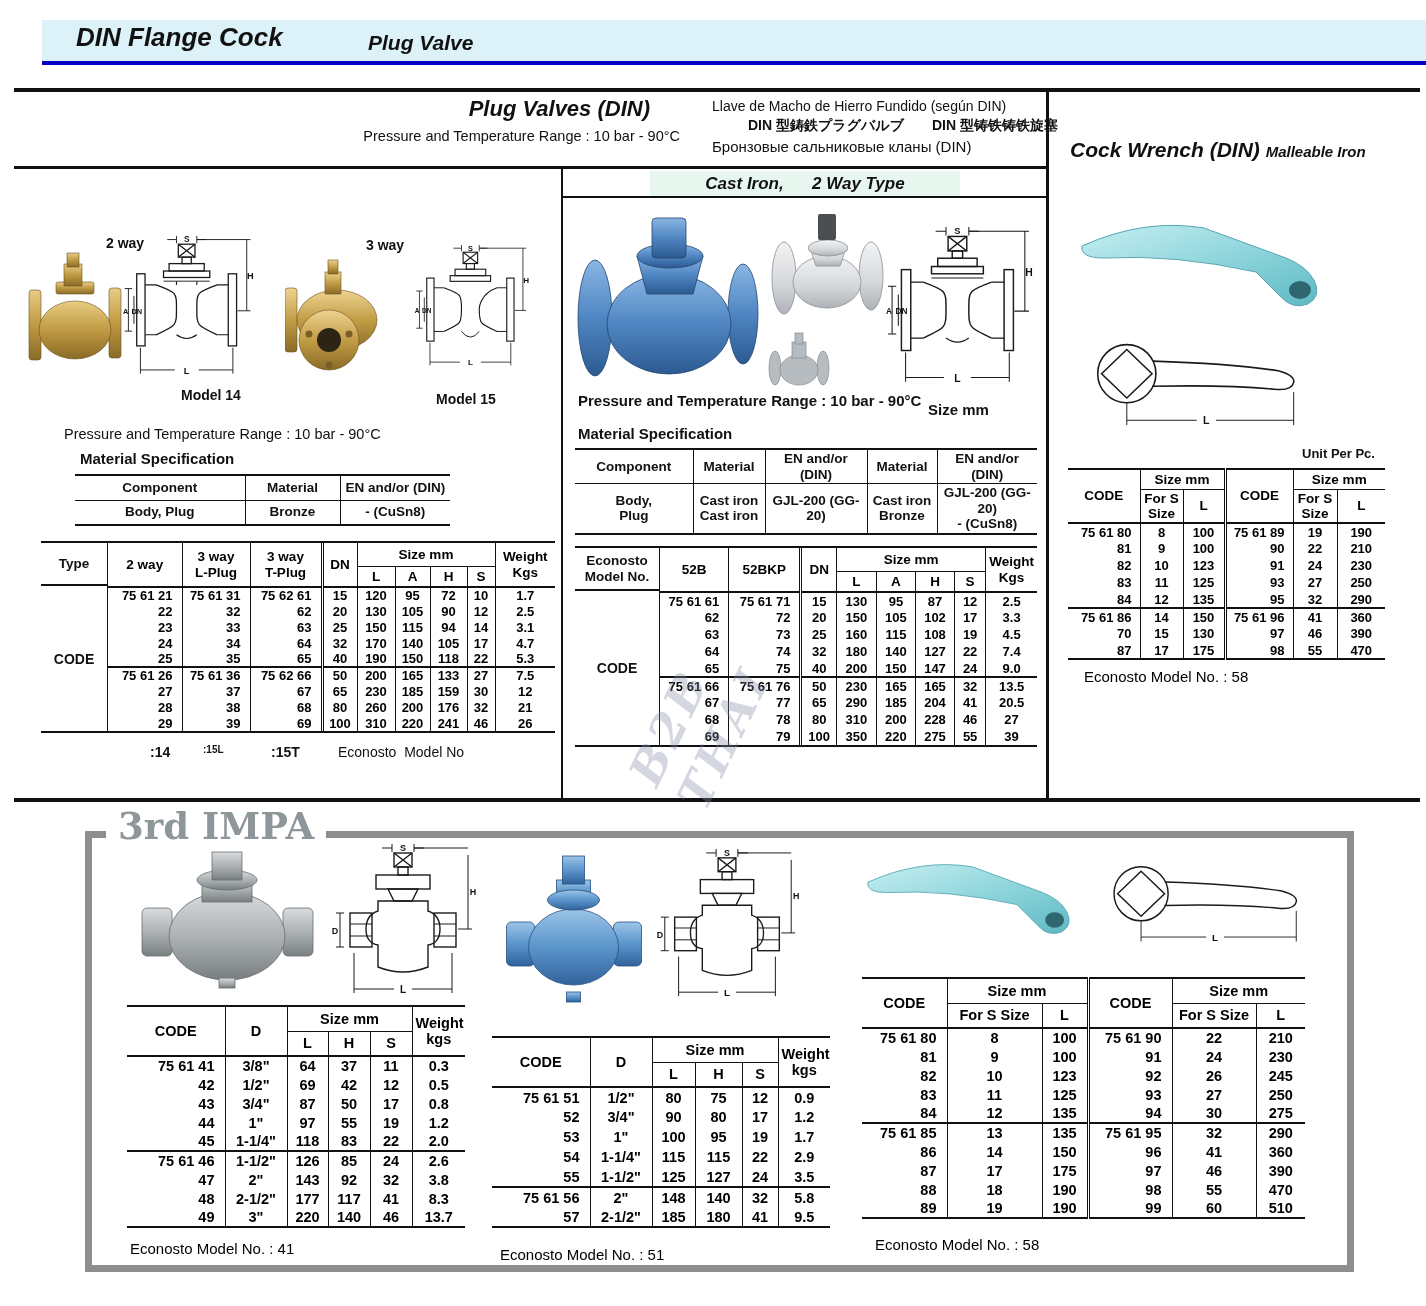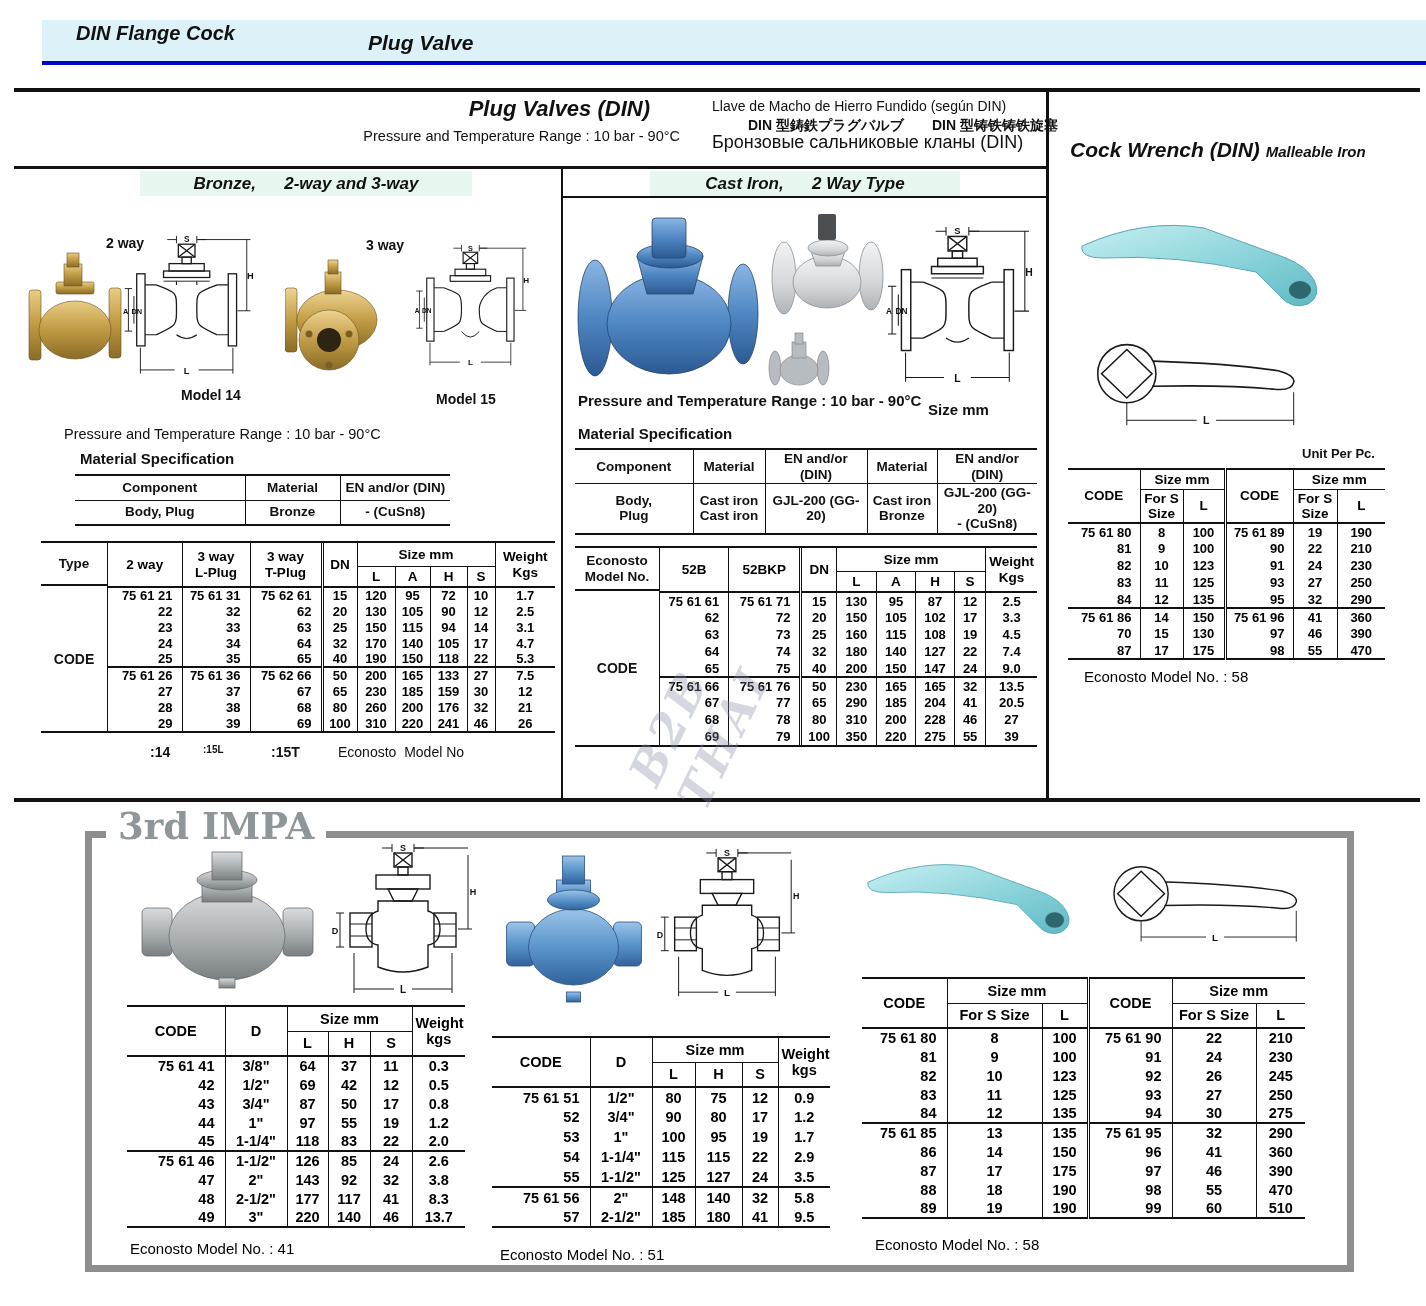--- a/index.html
+++ b/index.html
@@ -7,21 +7,21 @@
   #page { position:relative; width:1426px; height:1306px; background:#fff;
           font-family:"Liberation Sans", sans-serif; color:#111; overflow:hidden; }
   .abs { position:absolute; }
   .bi { font-weight:bold; font-style:italic; }
   .ctr { text-align:right; }
   .pre { white-space:pre; }
 
   
   .hdr-band { left:42px; top:20px; width:1384px; height:41px; background:#dcf2f8; }
   .hdr-blue { left:42px; top:61px; width:1384px; height:4px; background:#0202c4; }
-  .hdr-title { left:76px; top:22px; font-size:20px; }
+  .hdr-title { left:76px; top:22px; font-size:26px; }
   .hdr-sub { left:368px; top:31px; font-size:21px; }
 
   
   .ln { background:#111; }
 
   
   .sechdr { background:#e7f7f0; font-weight:bold; font-style:italic; font-size:17px;
             display:flex; align-items:center; justify-content:center; white-space:pre; }
 
   
@@ -107,21 +107,20 @@
   <div class="abs ln" style="left:14px;top:166px;width:1033px;height:3px"></div>
   <div class="abs ln" style="left:563px;top:196px;width:483px;height:2px"></div>
   <div class="abs ln" style="left:561px;top:168px;width:2px;height:632px"></div>
   <div class="abs ln" style="left:1046px;top:88px;width:3px;height:712px"></div>
   <div class="abs ln" style="left:14px;top:798px;width:1406px;height:4px"></div>
 
   <div class="abs watermark">B2B THAI</div>
 
   <div class="abs bi ctr" style="left:300px;top:96px;width:350px;font-size:22px">Plug Valves (DIN)</div>
   <div class="abs ctr" style="left:270px;top:128px;width:410px;font-size:14.5px">Pressure and Temperature Range : 10 bar - 90°C</div>
-  <div class="abs sechdr" style="left:140px;top:171px;width:332px;height:25px">Bronze,      2-way and 3-way</div>
 
   <div class="abs smallbold" style="left:106px;top:235px;font-size:14px">2 way</div>
   <div class="abs smallbold" style="left:366px;top:237px;font-size:14px">3 way</div>
 
   <svg class="abs" style="left:28px;top:250px" width="94" height="120" viewBox="0 0 94 120">
     <defs>
         <linearGradient id="gold1" x1="0" y1="0" x2="0" y2="1">
       <stop offset="0" stop-color="#e8cd84"></stop>
           <stop offset=".5" stop-color="#c09a43"></stop>
           <stop offset="1" stop-color="#8a6b26"></stop>
@@ -373,21 +372,21 @@
         </tbody>
     </table>
   </div>
   <div class="abs smallbold" style="left:150px;top:744px;font-size:14px">:14</div>
   <div class="abs smallbold" style="left:203px;top:744px;font-size:10px">:15L</div>
   <div class="abs smallbold" style="left:271px;top:744px;font-size:14px">:15T</div>
   <div class="abs pre" style="left:338px;top:744px;font-size:14px">Econosto  Model No</div>
 
   <div class="abs" style="left:712px;top:98px;font-size:14px">Llave de Macho de Hierro Fundido (según DIN)</div>
   <div class="abs smallbold" style="left:748px;top:117px;font-size:14px">DIN 型鋳鉄プラグバルブ　　DIN 型铸铁铸铁旋塞</div>
-  <div class="abs" style="left:712px;top:132px;font-size:18px">Бронзовые сальниковые кланы (DIN)</div>
+  <div class="abs" style="left:712px;top:138px;font-size:15px">Бронзовые сальниковые кланы (DIN)</div>
   <div class="abs sechdr" style="left:650px;top:171px;width:310px;height:25px">Cast Iron,      2 Way Type</div>
 
   <svg class="abs" style="left:575px;top:206px" width="188" height="182" viewBox="0 0 188 182">
     <defs>
         <linearGradient id="blu1" x1="0" y1="0" x2="0" y2="1">
       <stop offset="0" stop-color="#8ab6e4"></stop>
           <stop offset=".5" stop-color="#4f86c2"></stop>
           <stop offset="1" stop-color="#2c5a92"></stop>
     </linearGradient>
       </defs>

